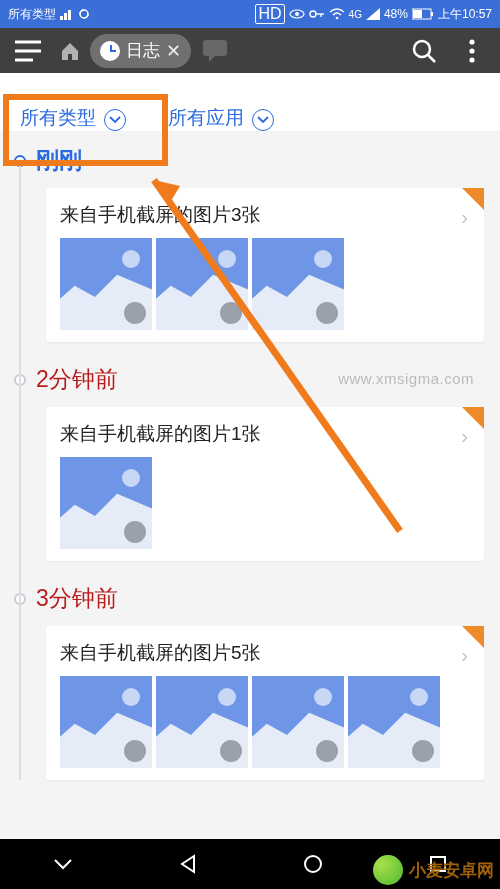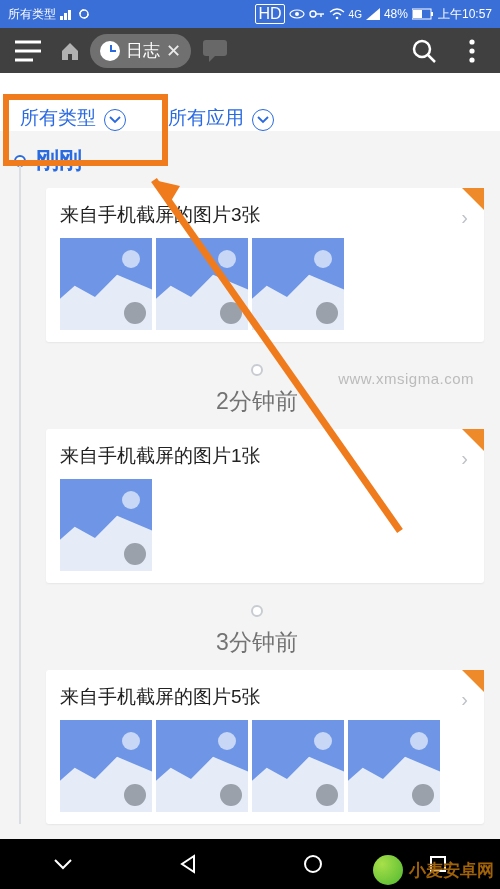--- a/index.html
+++ b/index.html
@@ -122,21 +122,21 @@
   }
   .time-row {
     display: flex;
     align-items: center;
     padding: 10px 0 8px 14px;
     gap: 10px;
     color: #2a6ae0;
     font-size: 23px;
     font-weight: 600;
   }
-  .time-row.secondary { color: #737373; font-weight: 500; flex-direction: column; }
+  .time-row.secondary { color: #b91c1c; font-weight: 500; }
   .time-bullet {
     width: 12px; height: 12px; border-radius: 50%;
     border: 2px solid #c8ccd2;
     background: #fff;
   }
   .time-bullet.active { border-color: #2a6ae0; }
   .vline {
     position: absolute;
     left: 19px; top: 30px;
     bottom: 0;

